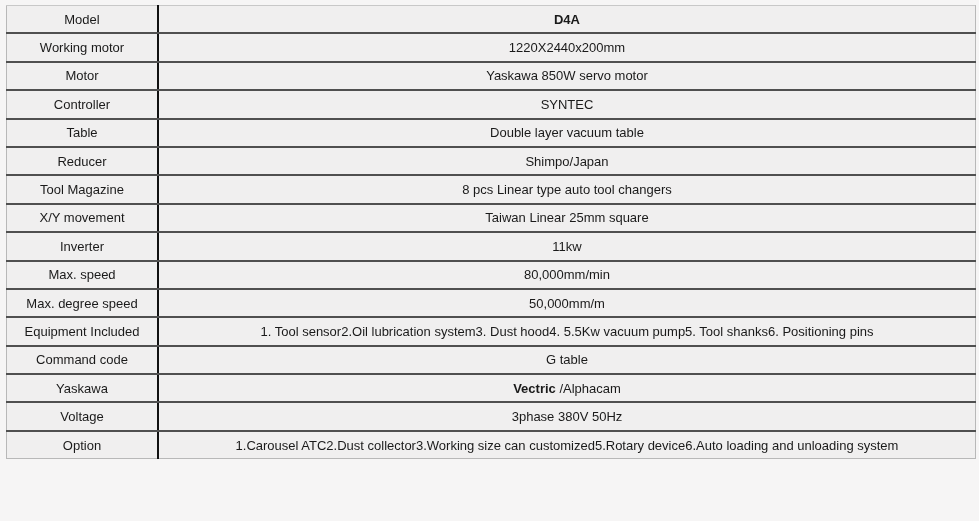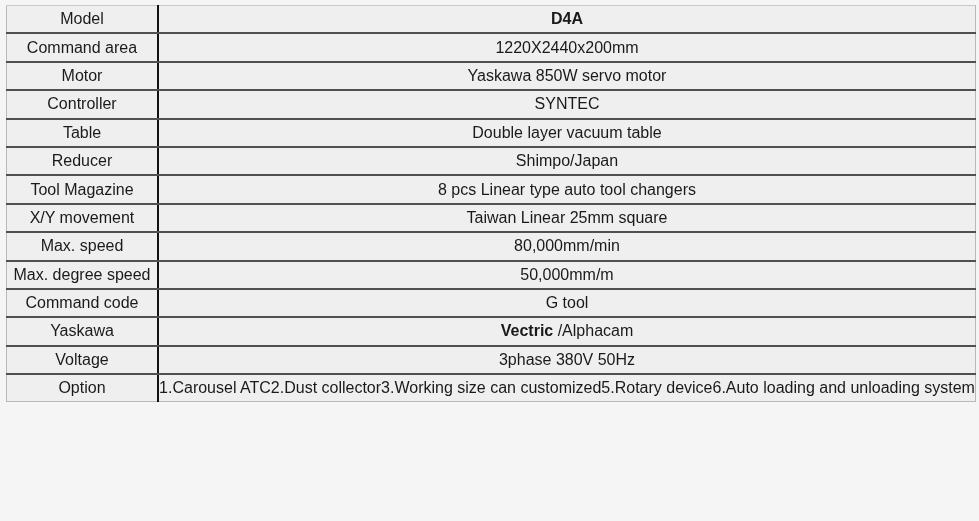--- a/index.html
+++ b/index.html
@@ -8,39 +8,39 @@
     font-family: "Liberation Sans", "DejaVu Sans", sans-serif;
   }
   .spec-table {
     position: absolute; left: 6px; top: 5px; width: 970px;
     border-collapse: collapse; table-layout: fixed;
     border-left: 1px solid #b8b8b8; border-right: 1px solid #b8b8b8;
     border-top: 1px solid #c8c8c8; border-bottom: 1px solid #b8b8b8;
   }
   .spec-table td {
     height: 26.4px; padding: 0; text-align: center; vertical-align: middle;
-    font-size: 16px; color: #1a1a1a; background: #f0efef;
+    font-size: 13px; color: #1a1a1a; background: #f0efef;
     border-bottom: 2px solid #505050;
   }
   .spec-table tr:last-child td { border-bottom: none; }
   .spec-table td.label { width: 150px; border-right: 2px solid #111; }
   .spec-table td.value.bold { font-weight: bold; text-align: center; }
   .vectric { font-weight: bold; }
 </style>
 </head>
 <body>
 
 <table class="spec-table">
   <tbody>
     <tr>
       <td class="label">Model</td>
       <td class="value bold">D4A</td>
     </tr>
     <tr>
-      <td class="label">Command area</td>
+      <td class="label">Working motor</td>
       <td class="value">1220X2440x200mm</td>
     </tr>
     <tr>
       <td class="label">Motor</td>
       <td class="value">Yaskawa 850W servo motor</td>
     </tr>
     <tr>
       <td class="label">Controller</td>
       <td class="value">SYNTEC</td>
     </tr>
@@ -54,30 +54,38 @@
     </tr>
     <tr>
       <td class="label">Tool Magazine</td>
       <td class="value">8 pcs Linear type auto tool changers</td>
     </tr>
     <tr>
       <td class="label">X/Y movement</td>
       <td class="value">Taiwan Linear 25mm square</td>
     </tr>
     <tr>
+      <td class="label">Inverter</td>
+      <td class="value">11kw</td>
+    </tr>
+    <tr>
       <td class="label">Max. speed</td>
       <td class="value">80,000mm/min</td>
     </tr>
     <tr>
       <td class="label">Max. degree speed</td>
       <td class="value">50,000mm/m</td>
     </tr>
     <tr>
+      <td class="label">Equipment Included</td>
+      <td class="value">1. Tool sensor2.Oil lubrication system3. Dust hood4. 5.5Kw vacuum pump5. Tool shanks6. Positioning pins</td>
+    </tr>
+    <tr>
       <td class="label">Command code</td>
-      <td class="value">G tool</td>
+      <td class="value">G table</td>
     </tr>
     <tr>
       <td class="label">Yaskawa</td>
       <td class="value"><span class="vectric">Vectric</span><span style="white-space:pre"> /Alphacam</span></td>
     </tr>
     <tr>
       <td class="label">Voltage</td>
       <td class="value">3phase 380V 50Hz</td>
     </tr>
     <tr>

